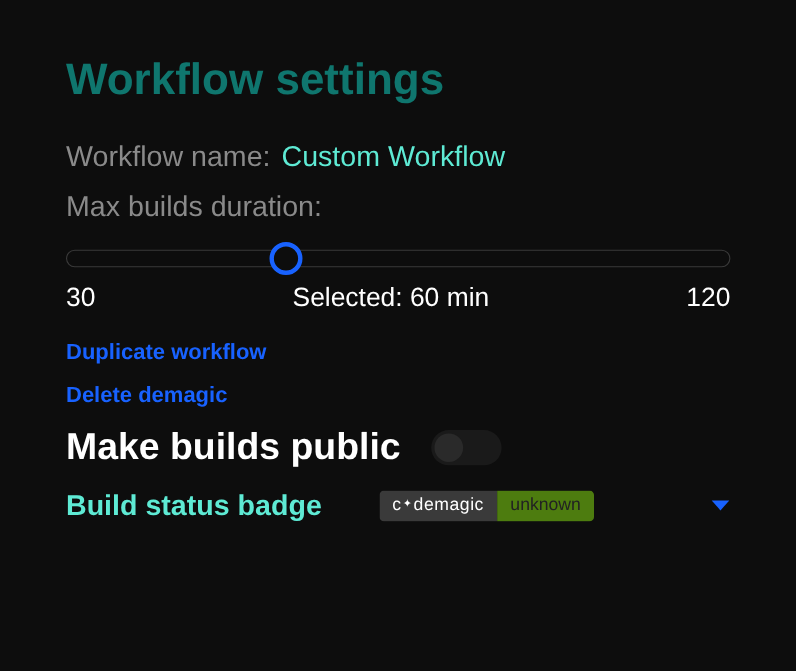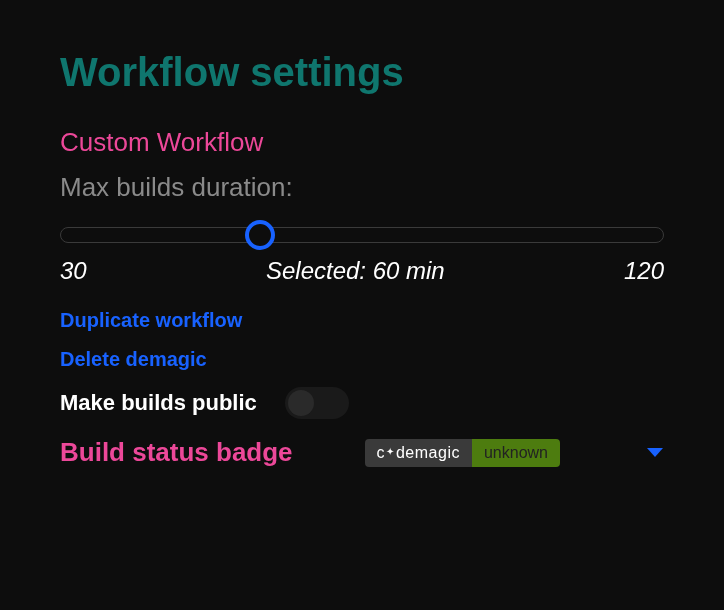--- a/index.html
+++ b/index.html
@@ -18,21 +18,21 @@
     margin-bottom: 32px;
   }
   .row {
     font-size: 26px;
     margin-bottom: 14px;
     display: flex;
     align-items: center;
     gap: 10px;
   }
   .muted { color: #8a8a8a; }
-  .link { color: #ec4899; cursor: pointer; }
+  .link { color: #5eead4; cursor: pointer; }
   .slider-wrap {
     margin: 24px 0 14px 0;
   }
   .slider-track {
     position: relative;
     height: 16px;
     border: 1px solid #3a3a3a;
     border-radius: 999px;
     background: #0d0d0d;
   }
@@ -49,35 +49,34 @@
     cursor: grab;
   }
   .slider-labels {
     display: flex;
     justify-content: space-between;
     align-items: flex-end;
     font-size: 24px;
     color: #fff;
     margin-top: 3px;
     margin-bottom: 24px;
-    font-style: italic;
   }
   .slider-labels .center { flex: 1; text-align: center; }
   .action-link {
     font-size: 20px;
     font-weight: 600;
     color: #1862ff;
     margin-bottom: 16px;
     cursor: pointer;
   }
   .toggle-row {
     display: flex;
     align-items: center;
     gap: 28px;
-    font-size: 22px;
+    font-size: 34px;
     font-weight: 600;
     color: #fff;
     margin-bottom: 18px;
   }
   .toggle {
     width: 64px;
     height: 32px;
     background: #1a1a1a;
     border-radius: 999px;
     position: relative;
@@ -88,21 +87,21 @@
     top: 3px;
     left: 3px;
     width: 26px;
     height: 26px;
     border-radius: 50%;
     background: #2a2a2a;
   }
   .badge-row {
     display: flex;
     align-items: center;
-    gap: 72px;
+    gap: 52px;
     font-size: 26px;
     font-weight: 600;
   }
   .badge {
     display: inline-flex;
     border-radius: 4px;
     overflow: hidden;
     font-size: 16px;
     font-weight: 400;
     height: 28px;
@@ -136,20 +135,21 @@
     cursor: pointer;
   }
   .chevron svg { display: block; }
 </style>
 </head>
 <body>
 
 <h1 class="title">Workflow settings</h1>
 
 <div class="row">
+  <span class="muted">Workflow name:</span>
   <span class="link">Custom Workflow</span>
 </div>
 
 <div class="row">
   <span class="muted">Max builds duration:</span>
 </div>
 
 <div class="slider-wrap">
   <div class="slider-track">
     <div class="slider-thumb"></div>

